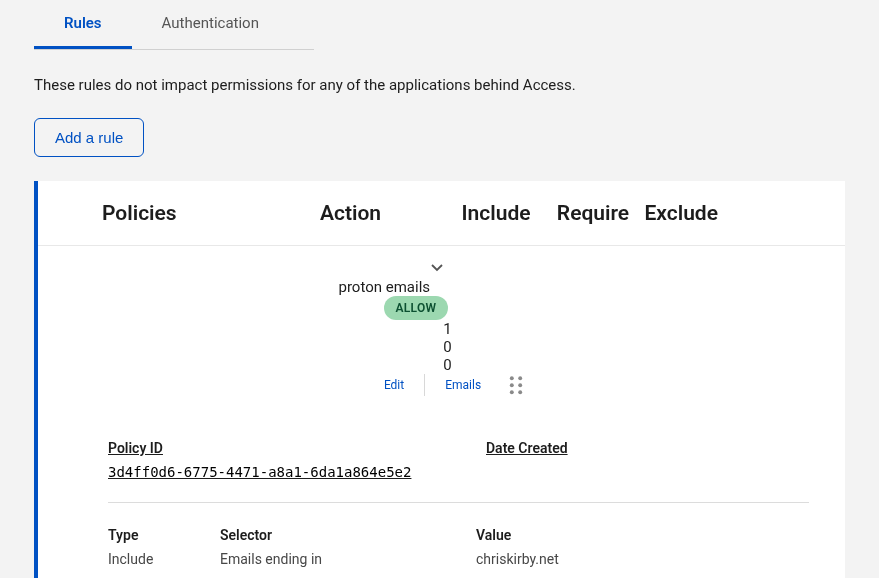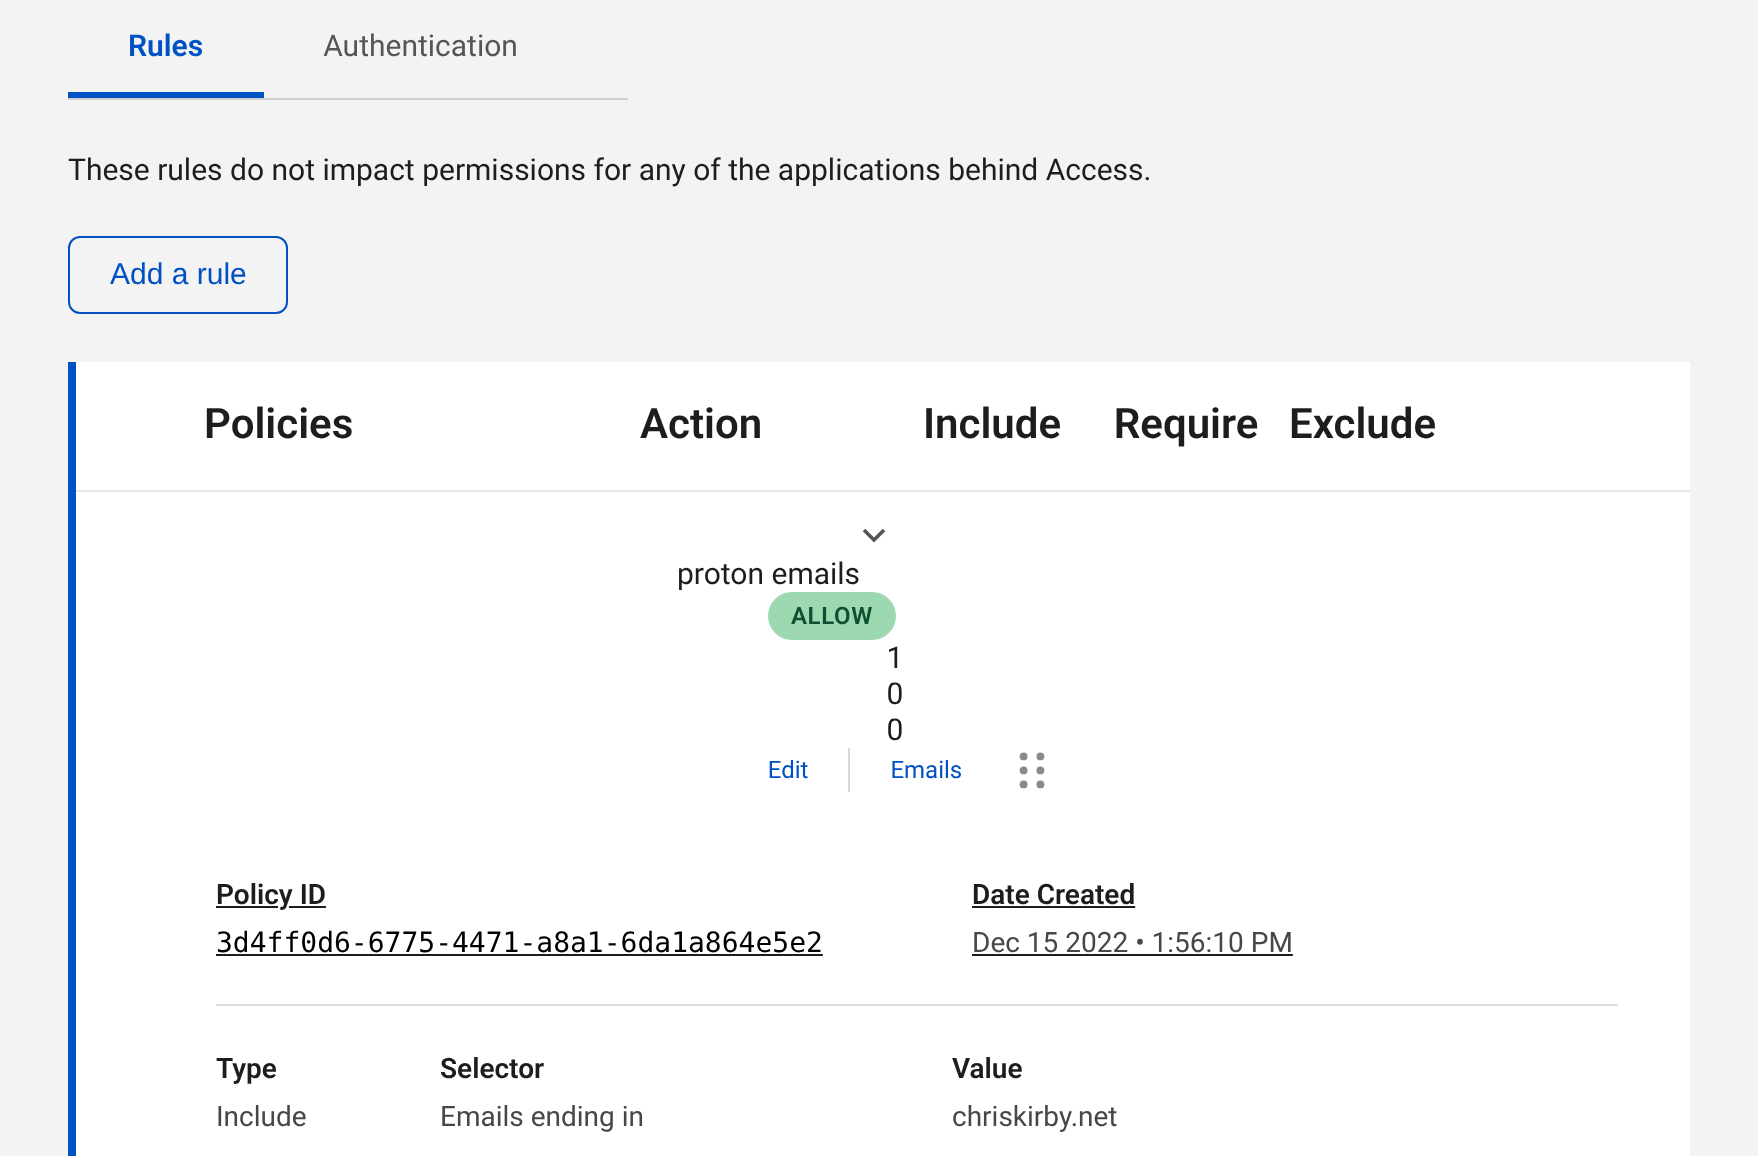--- a/index.html
+++ b/index.html
@@ -277,21 +277,20 @@
     </div>
 
     <div class="details">
       <div class="details-row">
         <div class="details-col-policy">
           <div class="details-label">Policy ID</div>
           <div class="details-value-mono">3d4ff0d6-6775-4471-a8a1-6da1a864e5e2</div>
         </div>
         <div class="details-col-date">
           <div class="details-label">Date Created</div>
-          <div class="details-value">Dec 15 2022 • 1:56:10 PM</div>
         </div>
       </div>
 
       <hr class="hr">
 
       <div class="details-row2">
         <div class="col-type">
           <div class="details-label">Type</div>
           <div class="details-value">Include</div>
         </div>

